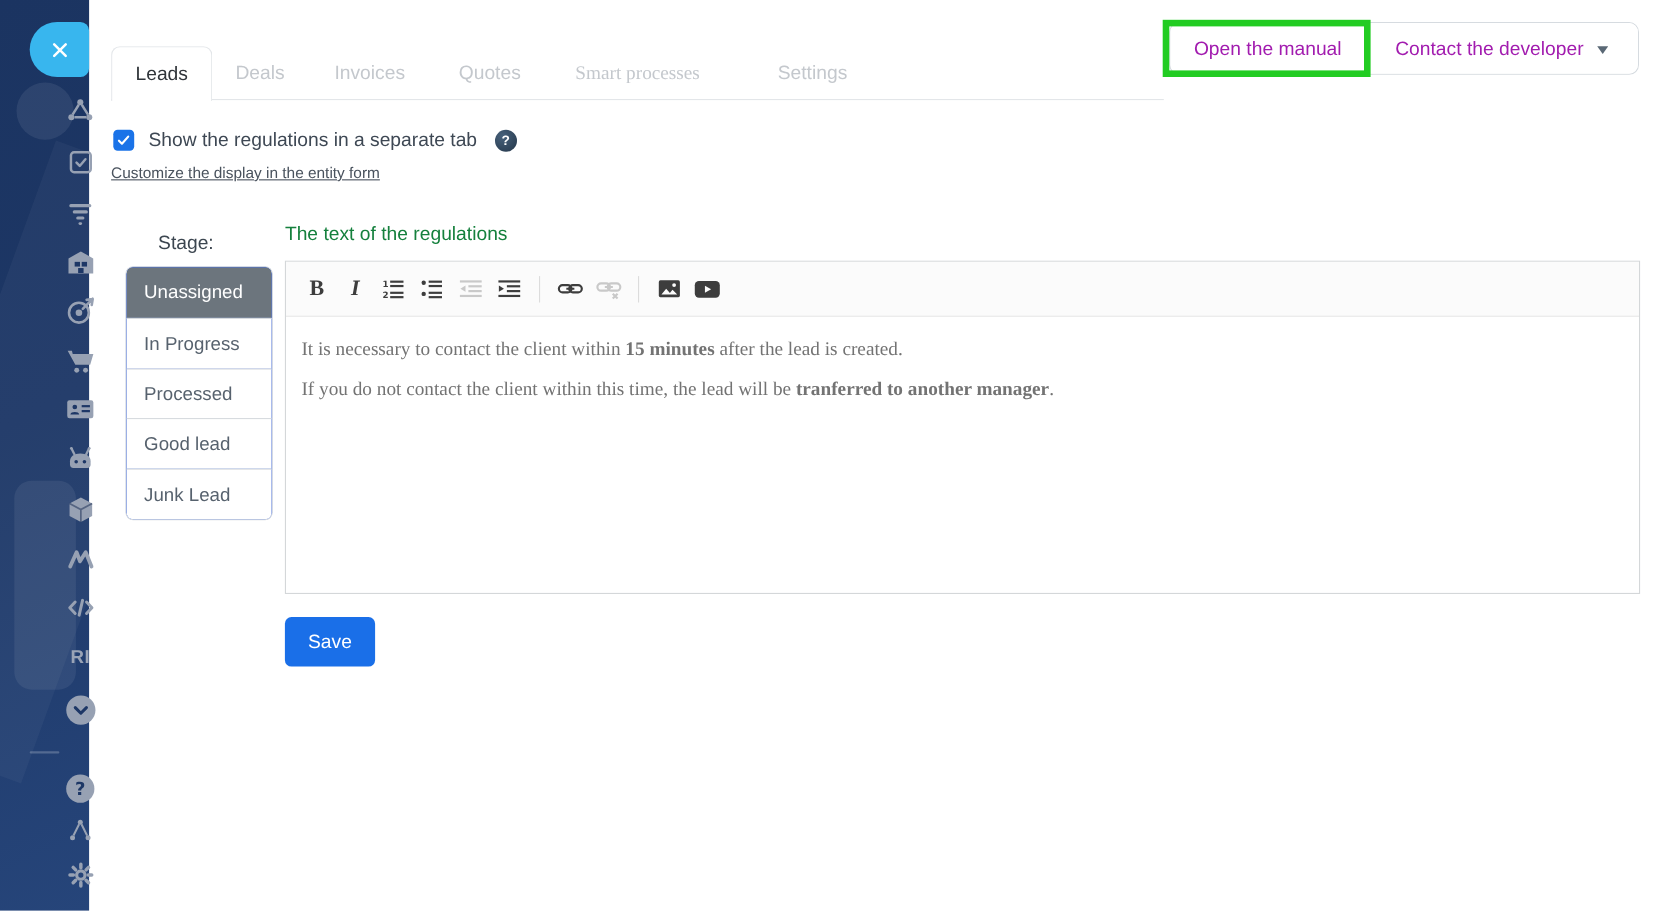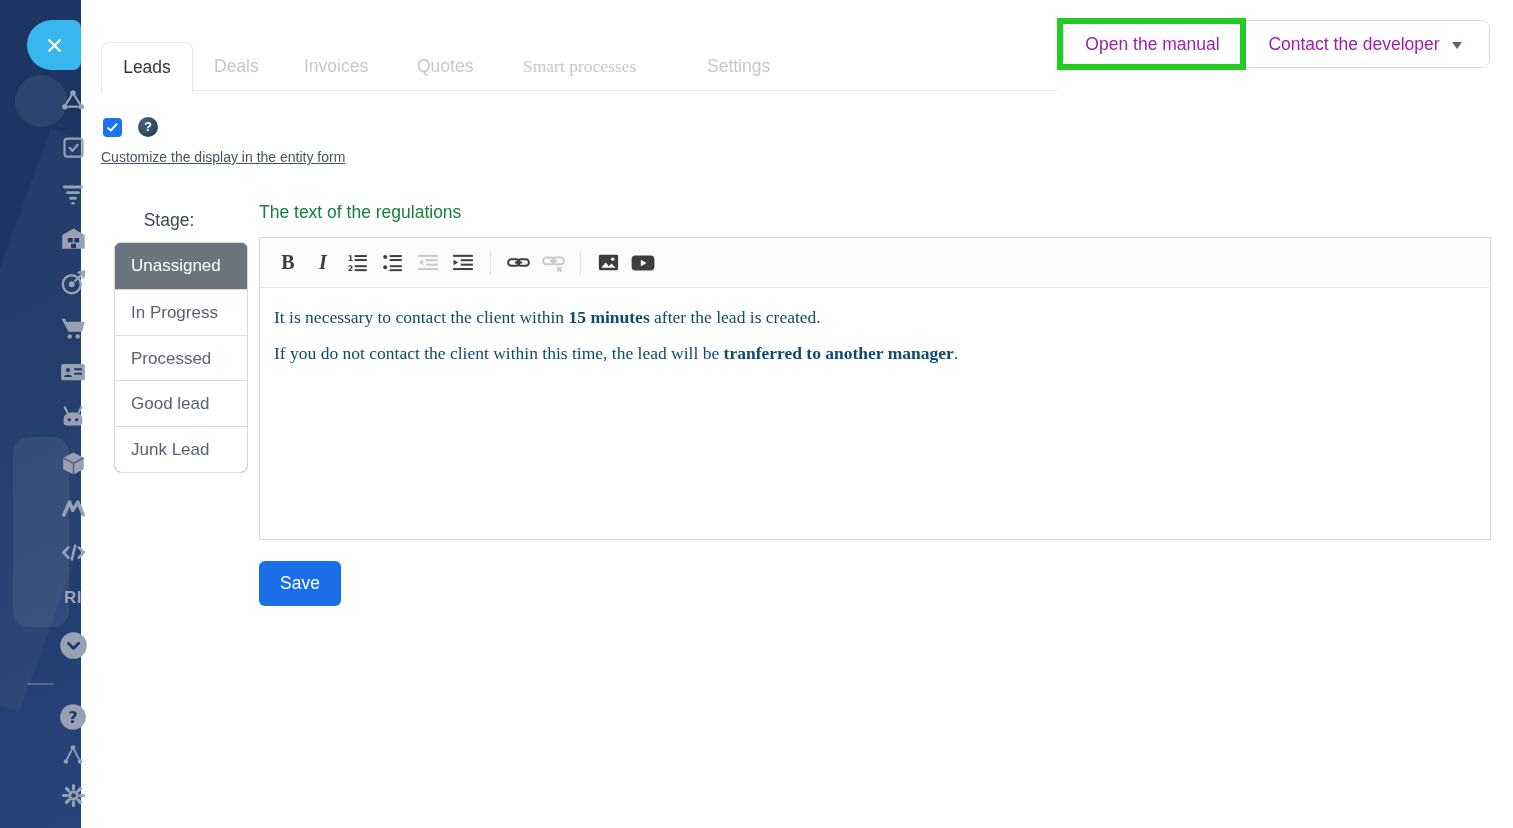--- a/index.html
+++ b/index.html
@@ -74,21 +74,21 @@
   .editor { position:absolute; left:259px; top:237px; width:1232px; height:303px;
     border:1px solid #d4d7d9; background:#fff; }
   .toolbar { height:50px; background:#fbfbfb; border-bottom:1px solid #e8e8e8;
     display:flex; align-items:center; padding:0 14px; gap:7px; }
   .tbtn { width:28px; height:30px; display:flex; align-items:center; justify-content:center;
     color:#3d3d3d; background:none; border:none; cursor:pointer; padding:0; }
   .tbtn.dis { color:#c9c9c9; }
   .tb-text { font-family:"Liberation Serif","DejaVu Serif",serif; font-size:20px; }
   .sep { width:1px; height:24px; background:#dcdcdc; margin:0 6px; }
   .editor-body { padding:16px 14px; font-family:"Liberation Serif","DejaVu Serif",serif;
-    font-size:17.5px; color:#0c4a6e; height:251px; cursor:text; }
+    font-size:17.5px; color:#737373; height:251px; cursor:text; }
   .editor-body p { margin:0 0 10px; line-height:1.5; }
 
   
   .save { position:absolute; left:259px; top:561px; height:45px; padding:0 21px;
     background:var(--primary-blue,#1a6fe8); color:#fff; border:none; border-radius:6px;
     font-size:17.5px; font-family:inherit; cursor:pointer; }
 </style>
 </head>
 <body>
 
@@ -235,20 +235,21 @@
   </button>
 </div>
 <div class="green-box"></div>
 
 <div class="cb-row">
   <span class="checkbox" id="cb">
     <svg width="15" height="15" viewBox="0 0 20 20">
       <path d="M4.2 10.6 l3.6 3.6 7.6-8.6" stroke="#fff" stroke-width="2.6" fill="none" stroke-linecap="round" stroke-linejoin="round"></path>
     </svg>
   </span>
+  <span class="cb-label">Show the regulations in a separate tab</span>
   <span class="help">?</span>
 </div>
 <a class="customize">Customize the display in the entity form</a>
 
 <div class="stage-label">Stage:</div>
 <div class="stage-list" id="stagelist">
     <div class="stage-item active">Unassigned</div>
     <div class="stage-item">In Progress</div>
     <div class="stage-item">Processed</div>
     <div class="stage-item">Good lead</div>

